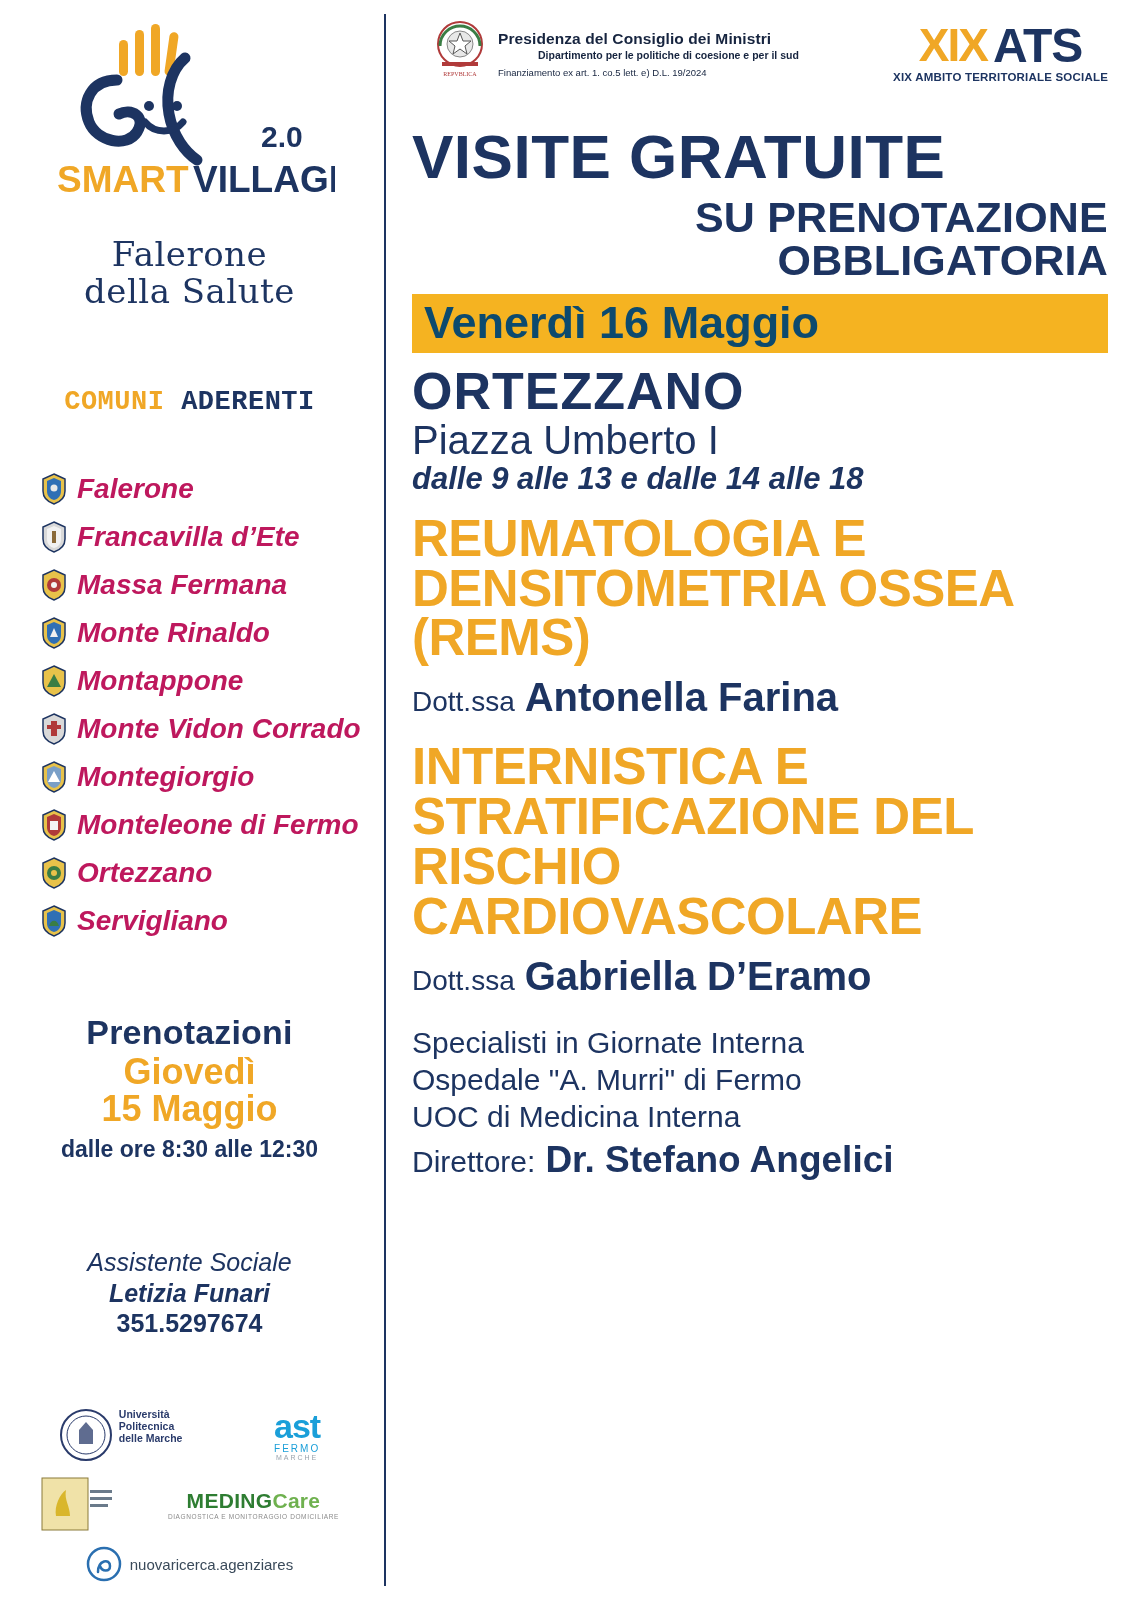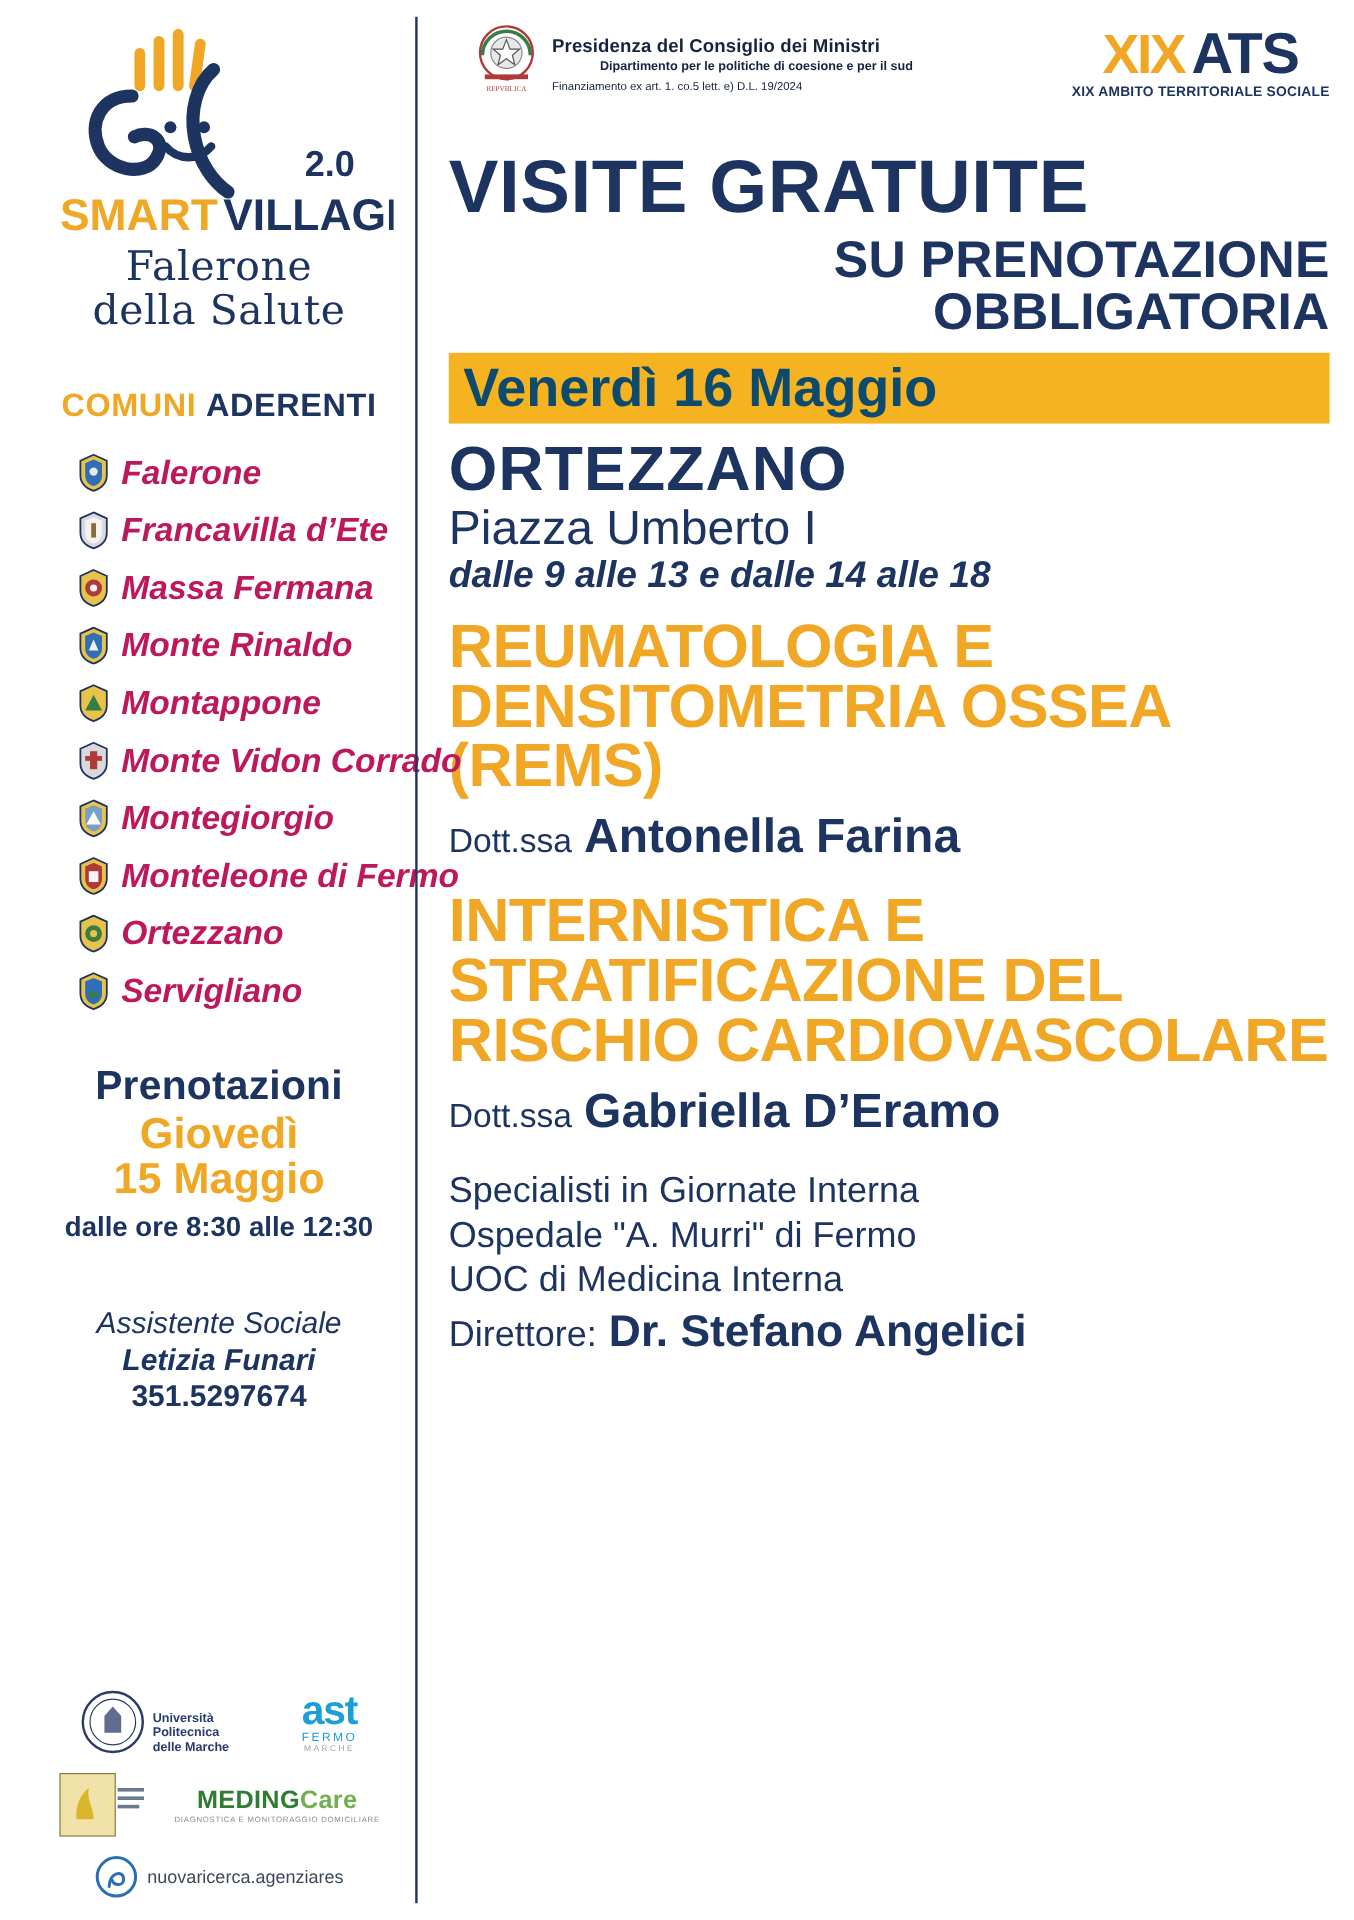--- a/index.html
+++ b/index.html
@@ -11,26 +11,27 @@
   }
   .poster {
     position: relative;
     width: 1128px; height: 1600px;
     display: flex;
     background: #fff;
   }
 
   
   .left-col {
-    width: 348px;
-    padding: 18px 14px 10px 31px;
+    width: 386px;
+    padding: 18px 14px 10px 7px;
     display: flex;
     flex-direction: column;
     align-items: center;
     position: relative;
+    gap: 32px;
   }
   .left-col::after {
     content: "";
     position: absolute;
     right: 0; top: 14px; bottom: 14px;
     width: 2px;
     background: #1d3461;
   }
 
   
@@ -47,20 +48,21 @@
   .giornate .l1 { font-size: 34px; letter-spacing: .5px; }
   .giornate .l2 { font-size: 34px; letter-spacing: .5px; }
 
   .comuni-title {
     margin-top: 46px;
     font-size: 27px;
     letter-spacing: .5px;
     color: #1d3461;
     text-align: center;
     white-space: nowrap;
+    font-family: Liberation Mono, monospace;
   }
   .comuni-title .c1 { color: #f0a726; font-weight: 700; }
   .comuni-title .c2 { color: #1d3461; font-weight: 800; }
 
   .comuni-list {
     margin-top: 16px;
     width: 100%;
     padding-left: 34px;
   }
   .comune-row {
@@ -116,21 +118,21 @@
     margin-top: auto;
     width: 100%;
     padding: 0 6px 8px 6px;
   }
   .sponsor-row {
     display: flex;
     align-items: center;
     justify-content: space-around;
     margin-bottom: 14px;
   }
-  .spn { display: flex; align-items: flex-end; gap: 6px; }
+  .spn { display: flex; align-items: flex-start; gap: 6px; }
   .spn-txt { font-size: 9px; color: #2a3b6b; line-height: 1.15; }
   .spn-txt b { display: block; font-size: 10.5px; }
 
   .univpm-seal { width: 54px; height: 54px; }
   .region-seal { width: 74px; height: 56px; }
 
   .ast-logo { text-align: center; }
   .ast-logo .ast-main {
     font-size: 34px; font-weight: 800; color: #1a9fd9; letter-spacing: -1px; line-height: 1;
   }

